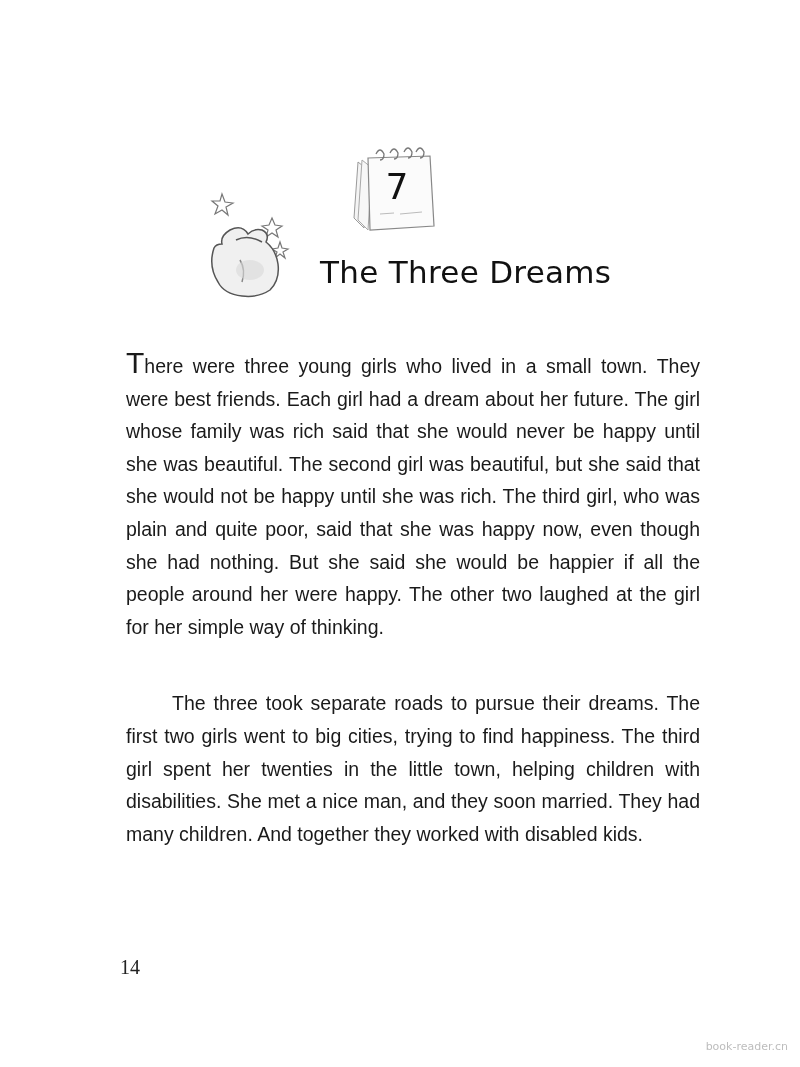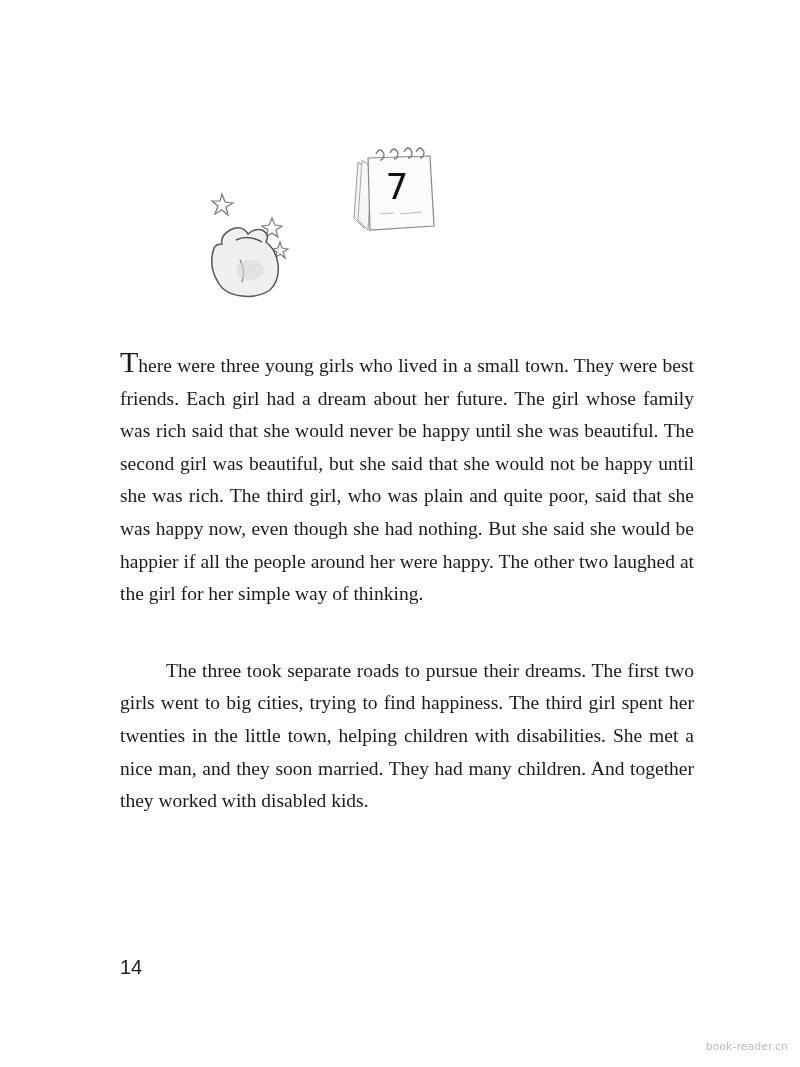--- a/index.html
+++ b/index.html
@@ -14,31 +14,31 @@
     font-family: "DejaVu Sans", sans-serif; font-size: 36px; color: #111; line-height: 44px;
   }
   .hand-illustration { position: absolute; left: 200px; top: 188px; width: 100px; height: 115px; }
   .hand-illustration svg { width: 100px; height: 115px; }
   .chapter-title {
     position: absolute; left: 320px; top: 250px; font-family: "DejaVu Sans", sans-serif;
     font-size: 31px; color: #111; letter-spacing: 0.3px; line-height: 44px; white-space: nowrap;
   }
 
   .body-text {
-    position: absolute; left: 120px; top: 350px; width: 574px;
-    font-family: Liberation Serif, serif; font-size: 19.5px; line-height: 32.6px; color: #1a1a1a;
+    position: absolute; left: 126px; top: 350px; width: 574px;
+    font-family: Liberation Sans, sans-serif; font-size: 19.5px; line-height: 32.6px; color: #1a1a1a;
   }
   .body-text p { margin: 0; text-align: justify; text-align-last: justify; }
   .body-text p.last-line-left { text-align-last: left; }
   .body-text p.indent { text-indent: 46px; margin-top: 44px; }
   .drop-t { font-size: 30px; line-height: 20px; }
 
   .page-number {
     position: absolute; left: 120px; top: 956px;
-    font-family: Liberation Sans, sans-serif; font-size: 20px; color: #222;
+    font-family: Liberation Serif, serif; font-size: 20px; color: #222;
   }
   .watermark {
     position: absolute; right: 12px; bottom: 14px;
     font-family: "DejaVu Sans", sans-serif; font-size: 11px; color: #bdbdbd;
   }
 </style>
 </head>
 <body>
 
 <div class="page">
@@ -69,20 +69,21 @@
           <path d="M80 54 l2 6 l6 1 l-5 3 l2 6 l-5 -4 l-5 4 l2 -6 l-5 -3 l6 -1 z"></path>
         </g>
         <g fill="#f0f0f0" stroke="#555" stroke-width="1.5">
           <path d="M14 60 q-6 18 4 34 q6 12 24 14 q16 2 28 -6 q10 -10 8 -26 q-2 -14 -12 -22 q4 -8 -4 -12 q-8 -2 -14 4 q-6 -10 -18 -4 q-10 6 -8 14 q-6 0 -8 4 z"></path>
           <path d="M36 52 q12 -6 26 2" fill="none"></path>
           <path d="M40 72 q6 10 2 22" fill="none" stroke="#888"></path>
         </g>
         <ellipse cx="50" cy="82" rx="14" ry="10" fill="#d8d8d8" opacity="0.6"></ellipse>
       </svg>
     </div>
+    <div class="chapter-title">The Three Dreams</div>
   </div>
 
   <div class="body-text">
     <p class="last-line-left"><span class="drop-t">T</span><span>here were three young girls who lived in a small town. They were best friends. Each girl had a dream about her future. The girl whose family was rich said that she would never be happy until she was beautiful. The second girl was beautiful, but she said that she would not be happy until she was rich. The third girl, who was plain and quite poor, said that she was happy now, even though she had nothing. But she said she would be happier if all the people around her were happy. The other two laughed at the girl for her simple way of thinking.</span></p>
     <p class="indent last-line-left">The three took separate roads to pursue their dreams. The first two girls went to big cities, trying to find happiness. The third girl spent her twenties in the little town, helping children with disabilities. She met a nice man, and they soon married. They had many children. And together they worked with disabled kids.</p>
   </div>
 
   <div class="page-number">14</div>
   <div class="watermark">book-reader.cn</div>
 </div>

